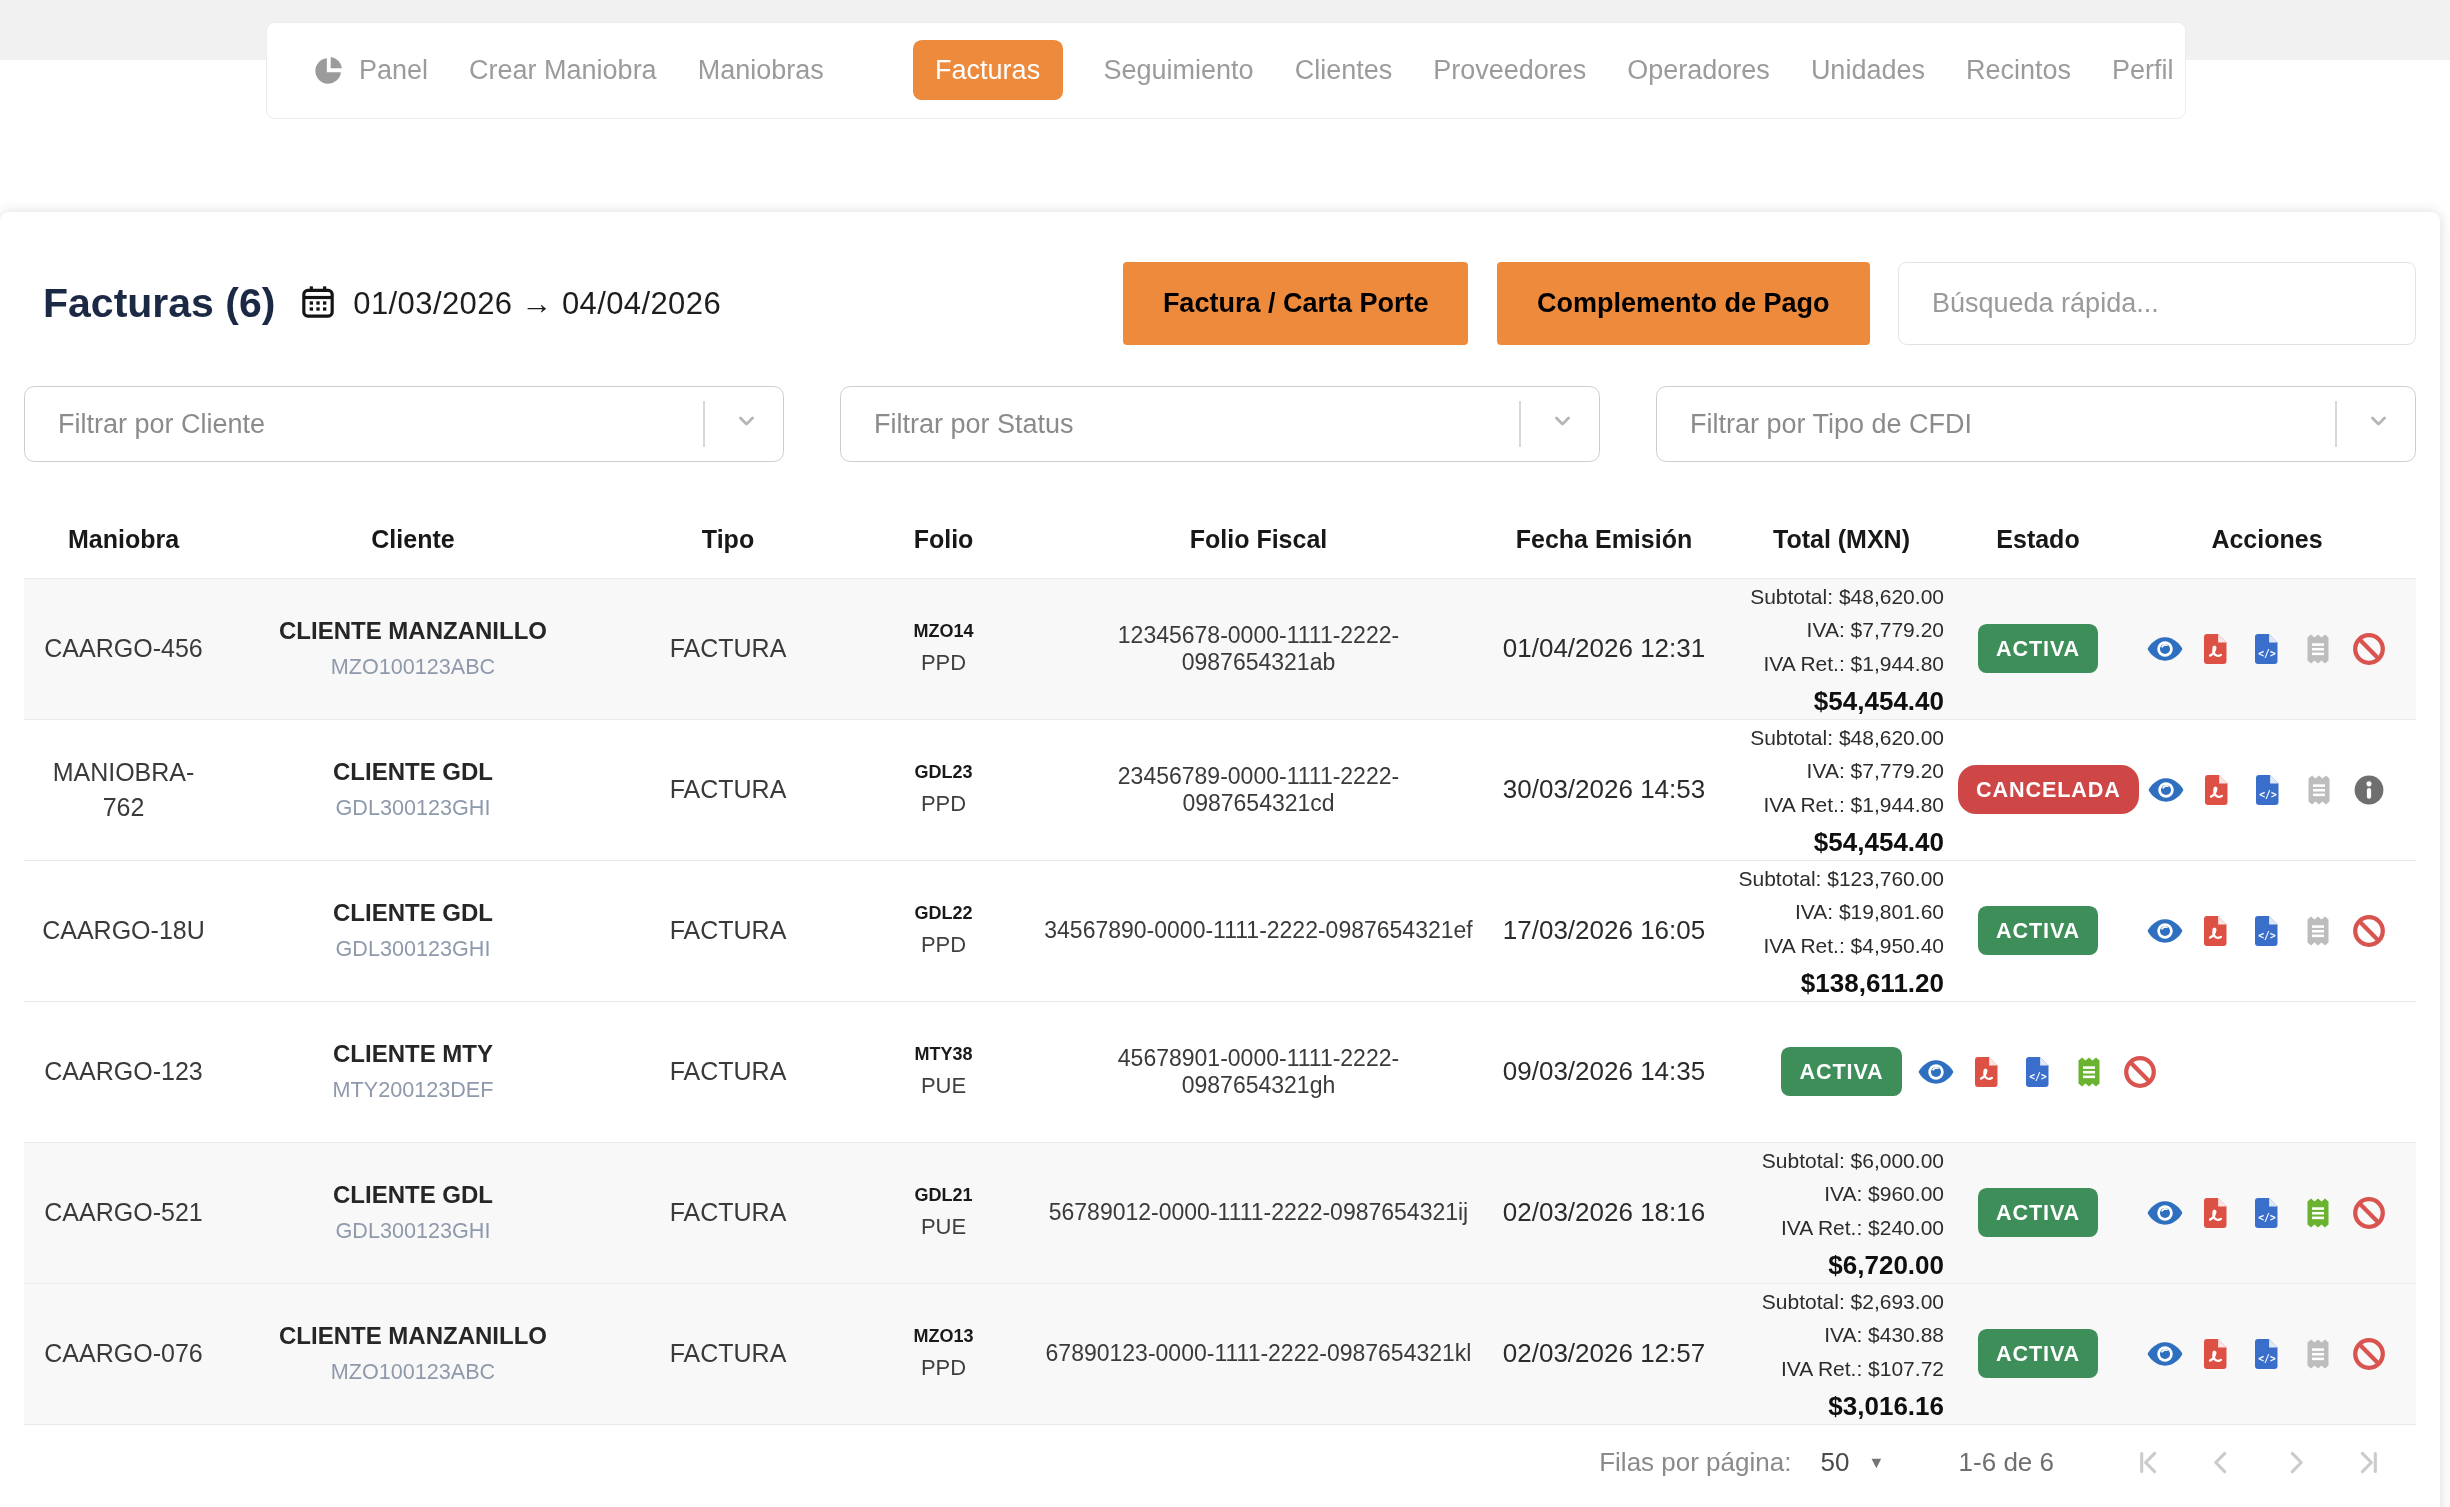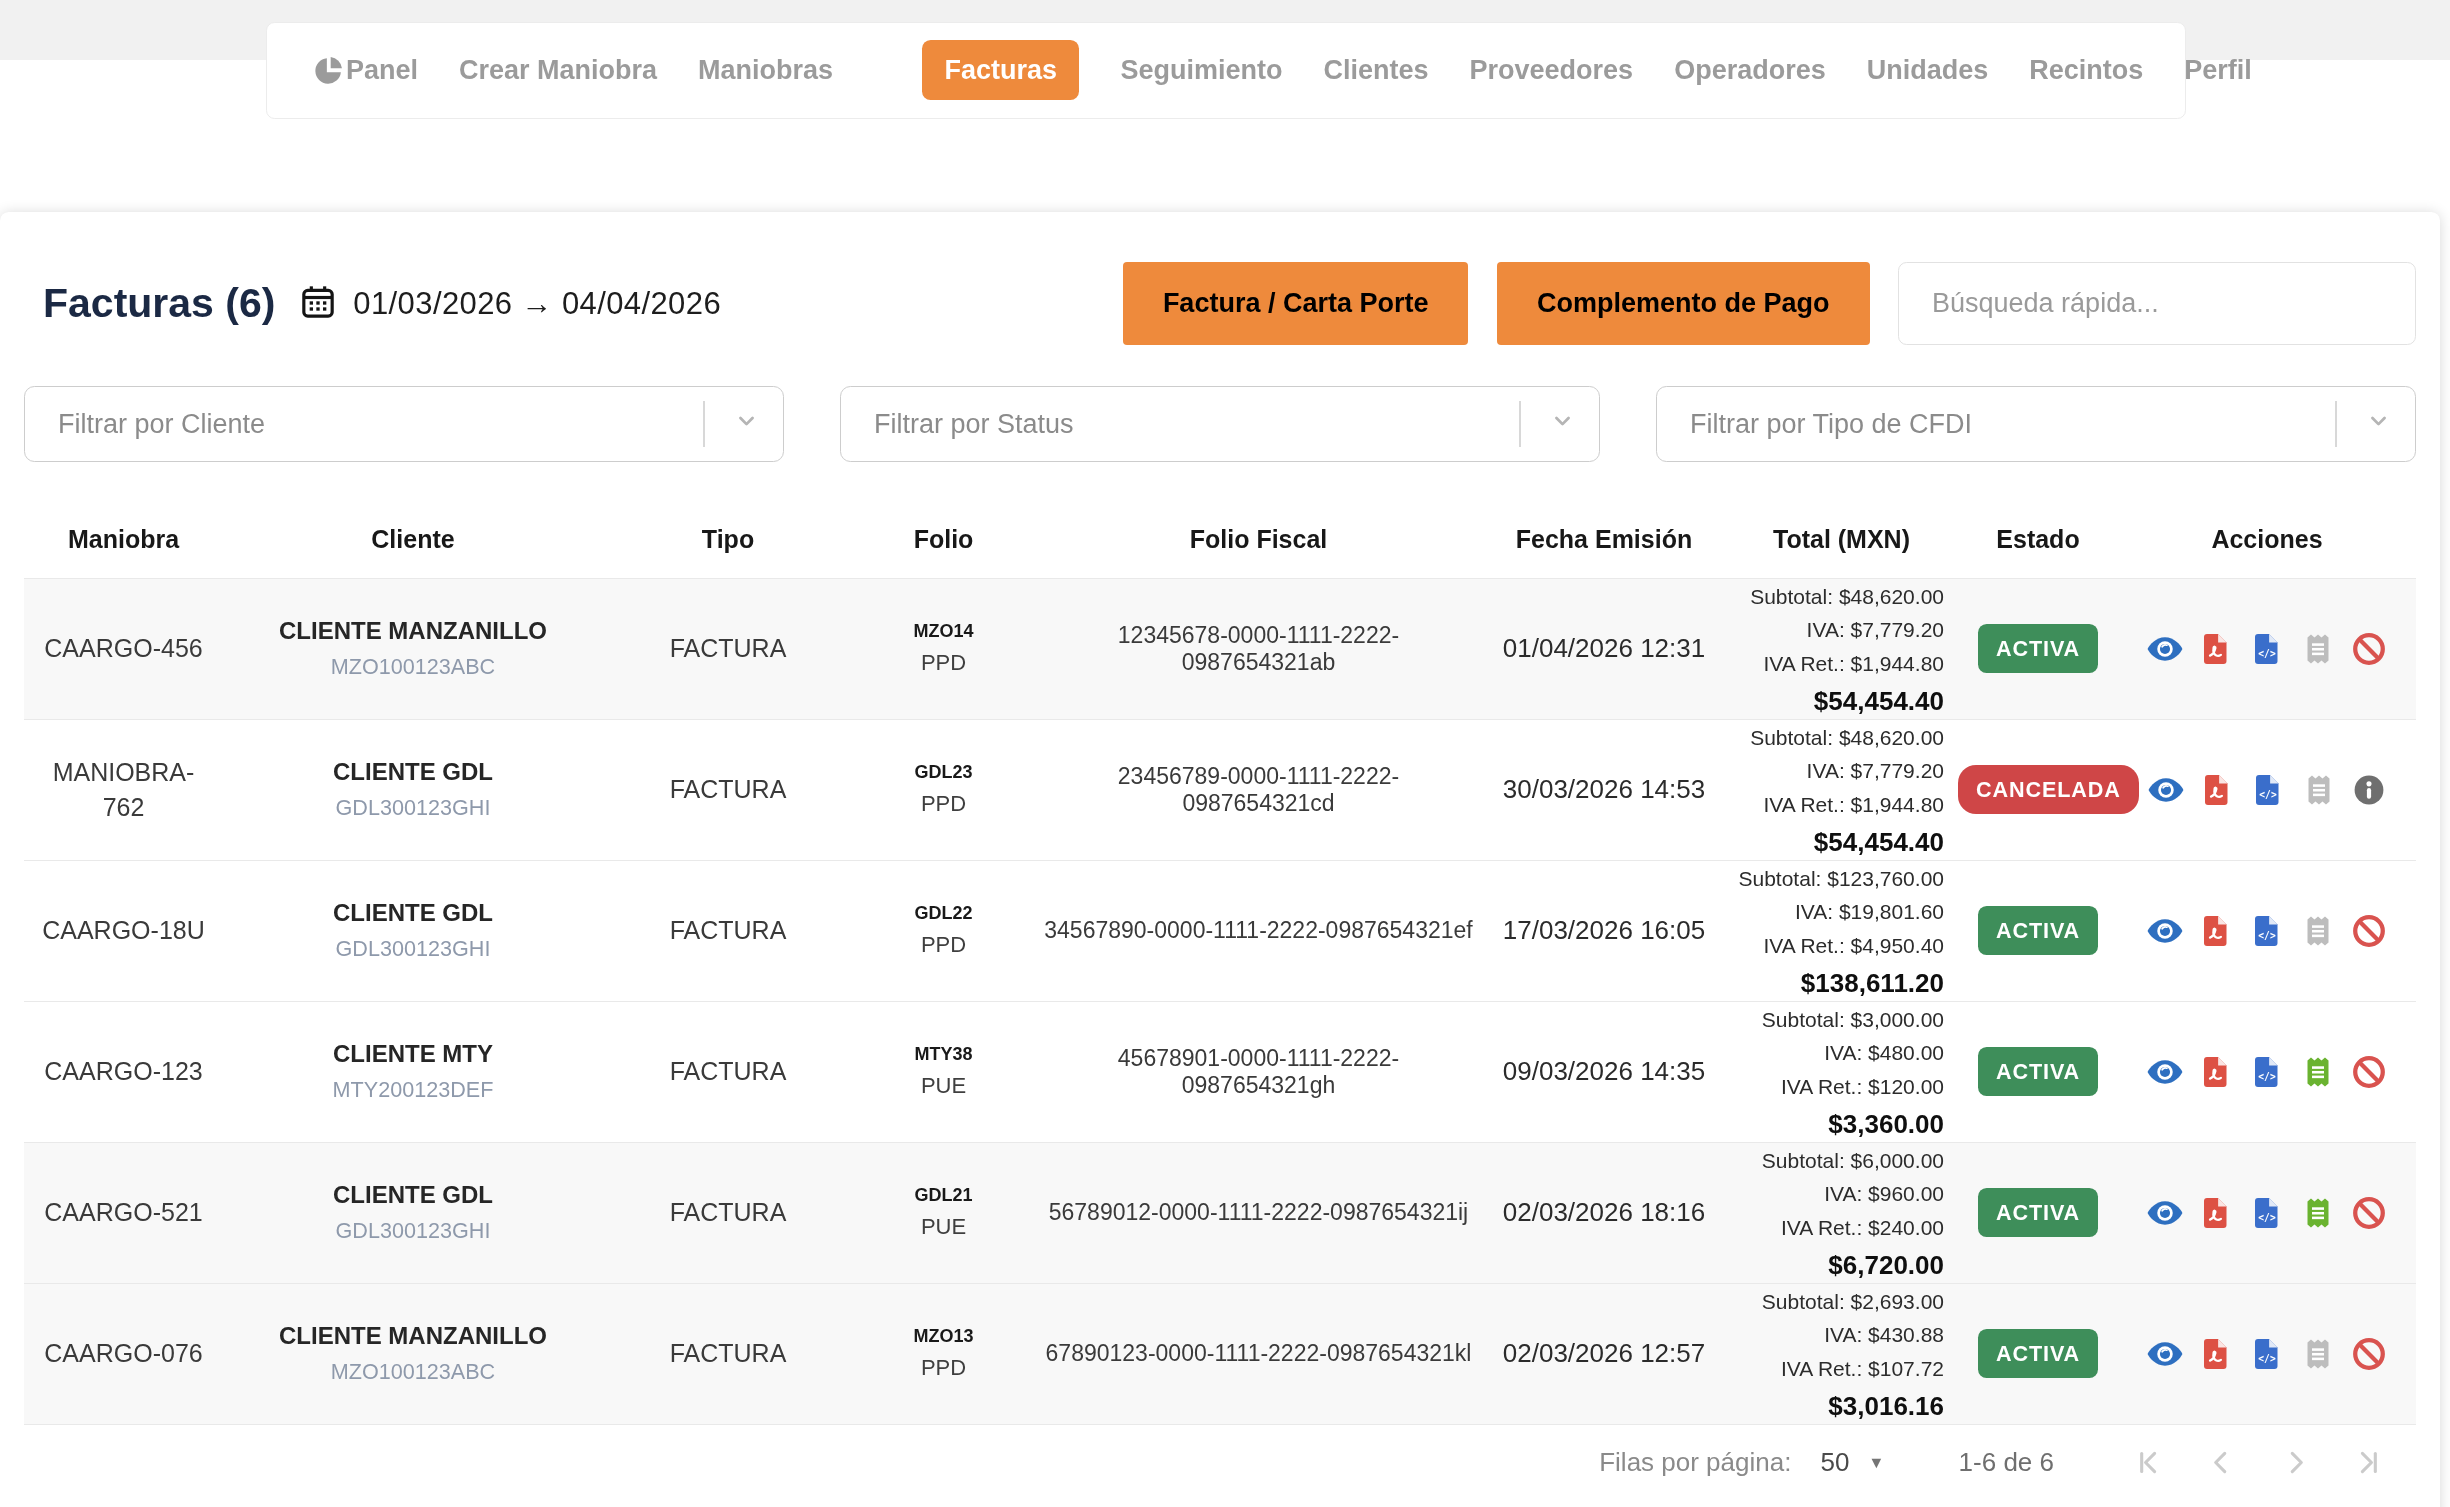--- a/index.html
+++ b/index.html
@@ -4,22 +4,22 @@
 <style>
   * { box-sizing: border-box; margin: 0; padding: 0; }
   html, body { width: 2450px; height: 1507px; overflow: hidden; }
   body { font-family: "Liberation Sans", sans-serif; background: #ffffff; position: relative; }
 
   .topstrip { position: absolute; top: 0; left: 0; width: 100%; height: 60px; background: #f1f1f1; }
 
   .navbar { position: absolute; top: 21.6px; left: 266px; width: 1920px; height: 97px;
     background: #fff; border: 1.7px solid #ececec; border-radius: 8.6px; z-index: 2;
     display: flex; align-items: center; padding: 0 45px; gap: 41px; }
-  .nav-item { display: flex; align-items: center; gap: 1px; color: #9b9b9b; font-size: 27px;
-    font-weight: 700; cursor: pointer; white-space: nowrap; text-decoration: none; }
+  .nav-item { display: flex; align-items: center; gap: 14px; color: #9b9b9b; font-size: 27px;
+    font-weight: 400; cursor: pointer; white-space: nowrap; text-decoration: none; }
   .nav-item.active { color: #fff; padding: 14.7px 22.4px; border-radius: 8.6px; margin-left: 48px; }
   .nav-item svg { display: block; }
 
   .card { position: absolute; top: 212px; left: 0; width: 2440px; height: 1441px;
     background: #fff; border-radius: 8.6px; box-shadow: 0 1.7px 14px rgba(0,0,0,0.16);
     padding: 0 24px; }
 
   .panel-header { display: flex; align-items: center; margin-top: 50px; height: 83px; }
   .page-title { font-size: 41px; font-weight: 700; color: #1b2944; margin-left: 19px; }
   .cal-icon { margin-left: 22.4px; }
@@ -379,26 +379,20 @@
       <div class="name">CLIENTE MTY</div>
       <div class="code">MTY200123DEF</div>
     </div>
     <div class="cell c-tipo">FACTURA</div>
     <div class="cell c-folio">
       <div class="folio">MTY38</div>
       <div class="metodo">PUE</div>
     </div>
     <div class="cell c-ff">45678901-0000-1111-2222-0987654321gh</div>
     <div class="cell c-fecha">09/03/2026 14:35</div>
-    <div class="cell c-total">
-      <div class="tline">Subtotal: $3,000.00</div>
-      <div class="tline">IVA: $480.00</div>
-      <div class="tline">IVA Ret.: $120.00</div>
-      <div class="ttotal">$3,360.00</div>
-    </div>
     <div class="cell c-estado">
       <span class="badge" style="background: rgb(62, 142, 90);">ACTIVA</span>
     </div>
     <div class="cell actions">
             <span class="action" style="color: rgb(46, 111, 192);">
               <svg width="38" height="38" viewBox="0 0 24 24">
                 <path fill="currentColor" d="M12 4.6C6.2 4.6 2.1 9.6 1 12c1.1 2.4 5.2 7.4 11 7.4S21.9 14.4 23 12c-1.1-2.4-5.2-7.4-11-7.4z"></path>
                 <circle cx="12" cy="12" r="4.9" fill="#fff"></circle>
                 <circle cx="12" cy="12" r="3.2" fill="currentColor"></circle>
                 <path d="M10.2 10.6a2.4 2.4 0 0 1 3-1" stroke="#fff" stroke-width="1.1" fill="none" stroke-linecap="round"></path>

